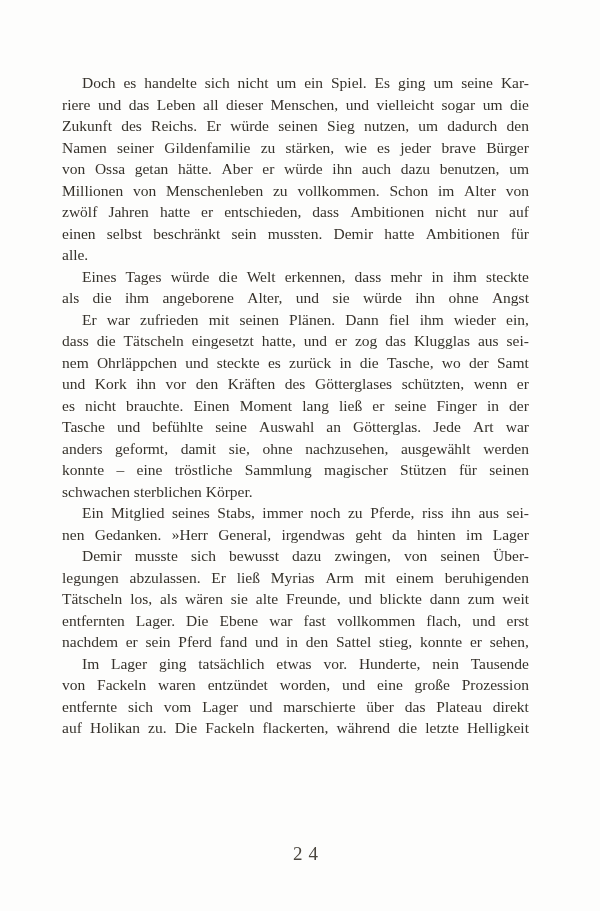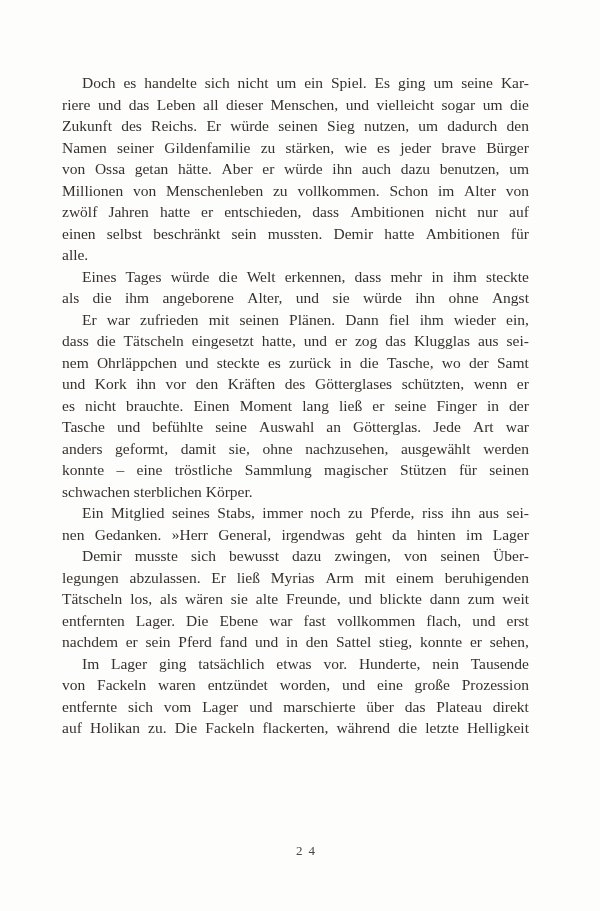--- a/index.html
+++ b/index.html
@@ -38,21 +38,21 @@
     flex: 0 0 auto;
     white-space: pre;
   }
   .line.italic { }
   .footer {
     position: absolute;
     left: 0;
     top: 843px;
     width: 600px;
     text-align: center;
-    font-size: 13px;
+    font-size: 19px;
     letter-spacing: 6px;
     padding-left: 17px;
     box-sizing: border-box;
     color: #4a453d;
   }
 </style>
 </head>
 <body>
 
 <div class="page">

